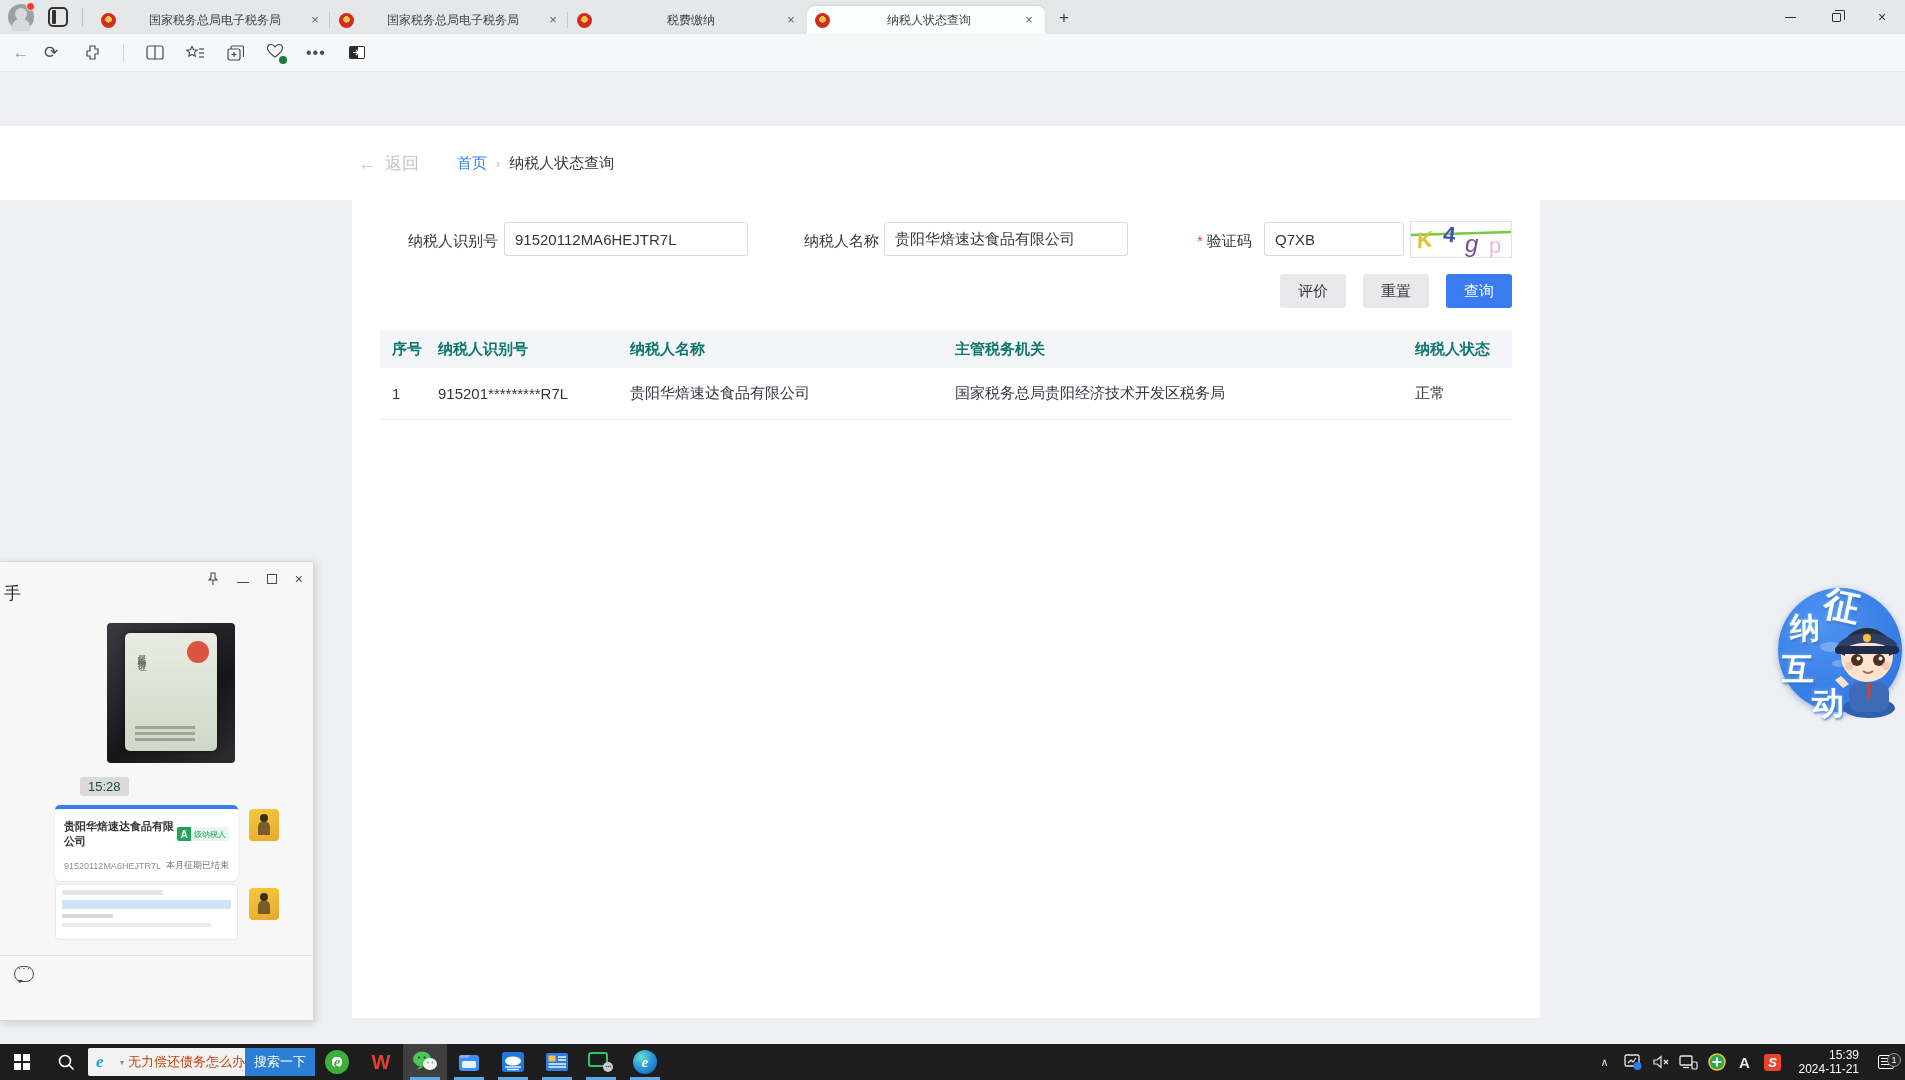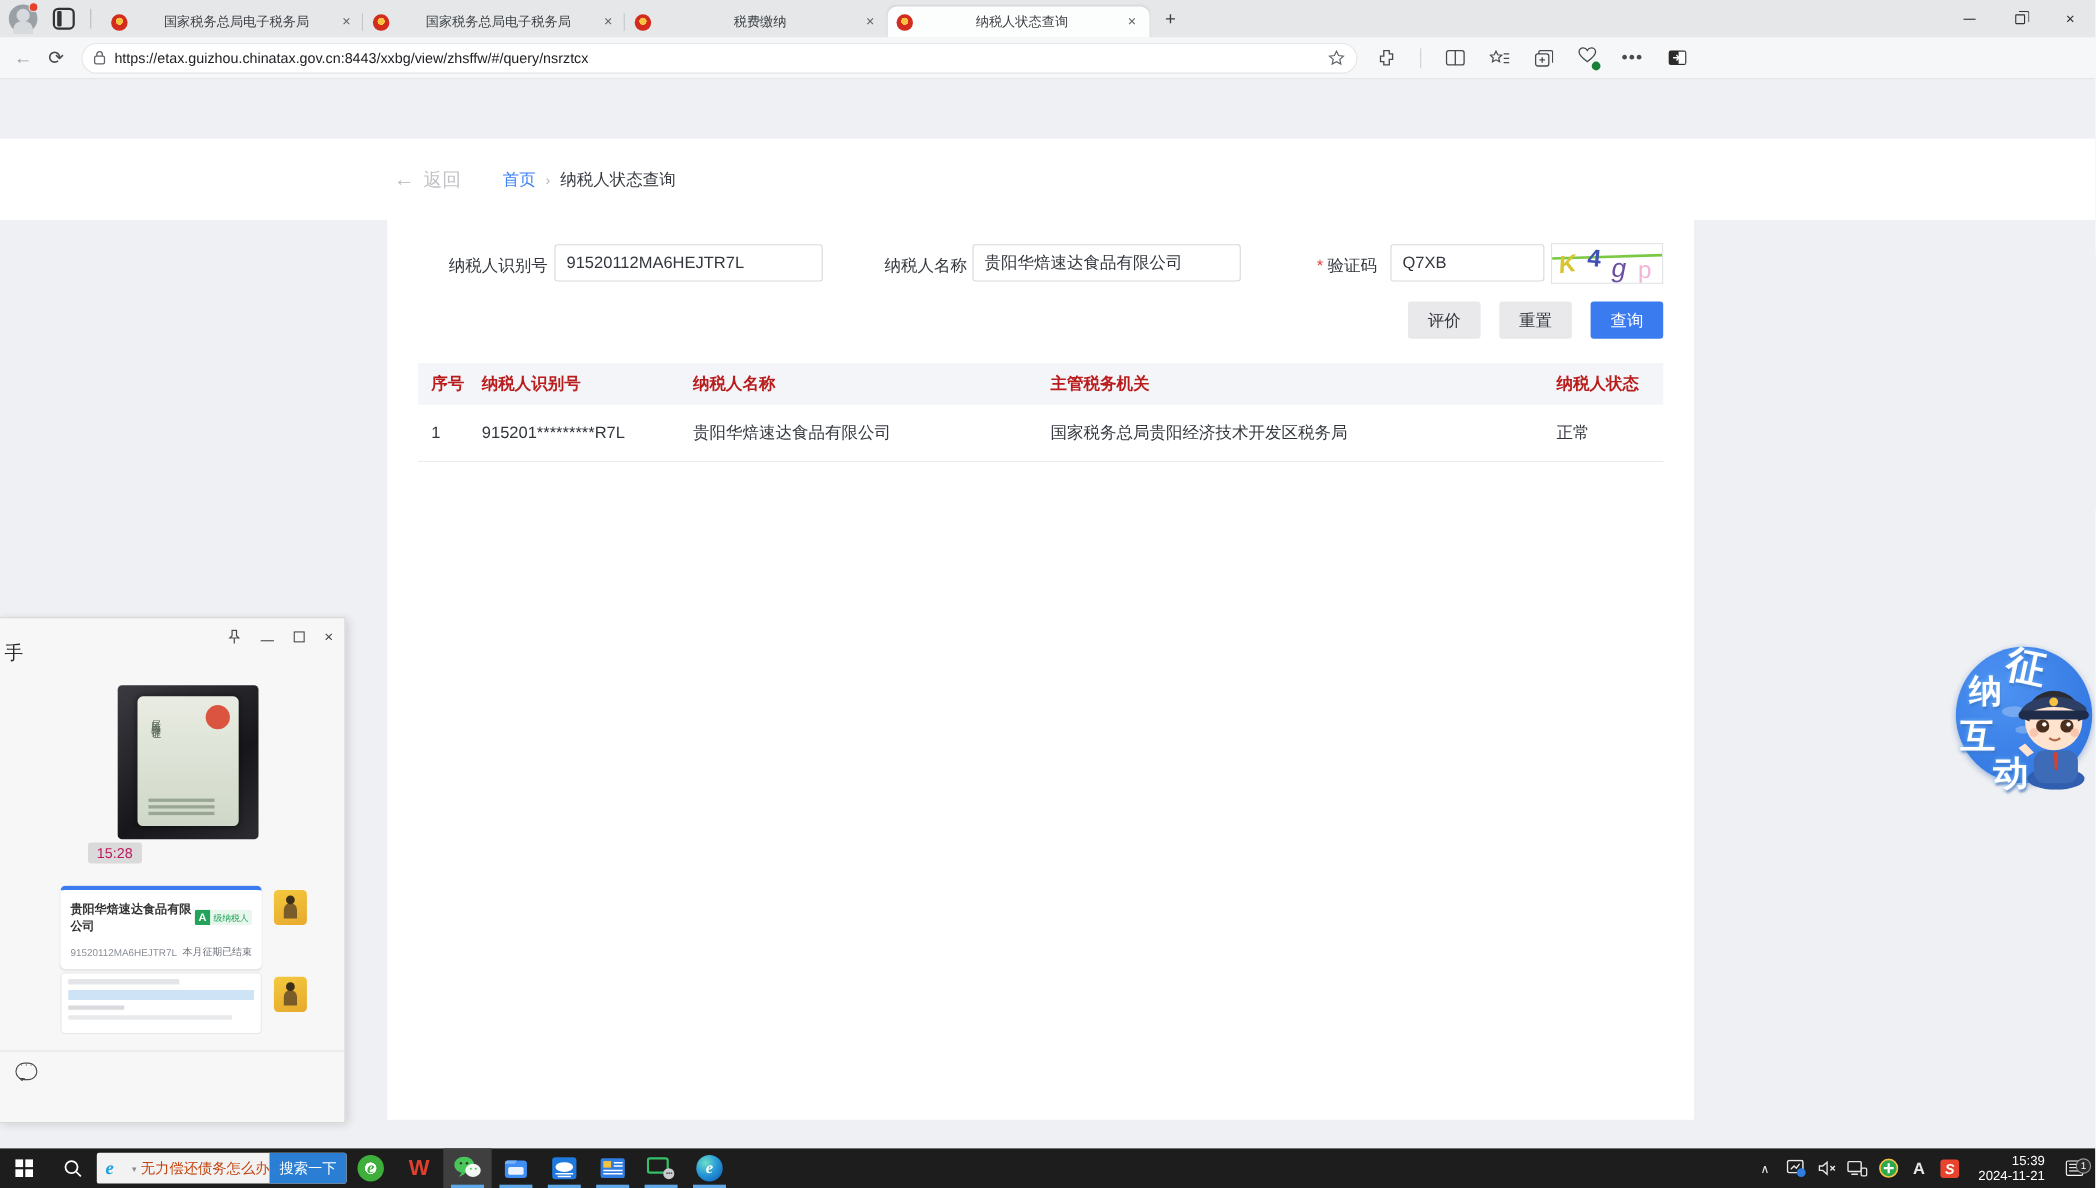--- a/index.html
+++ b/index.html
@@ -69,42 +69,42 @@
   .card { position:absolute; left:352px; top:200px; width:1188px; height:818px; background:#ffffff; }
   .form-label { position:absolute; font-size:15px; color:#33373d; top:32px; }
   .form-input { position:absolute; top:22px; height:34px; border:1px solid #d6d9dd; border-radius:3px; font-size:15px; color:#33373d; padding:0 10px; font-family:"Liberation Sans",sans-serif; background:#fff; }
   .req-star { color:#e54545; margin-right:4px; }
   .captcha-box { position:absolute; left:1058px; top:21px; width:102px; height:37px; border:1px solid #e0e3e6; background:#fff; }
   .btn-row { position:absolute; right:28px; top:74px; display:flex; gap:17px; }
   .btn { height:34px; min-width:66px; padding:0 16px; font-size:15px; border-radius:3px; display:flex; align-items:center; justify-content:center; }
   .btn.gray { background:#e9e9eb; color:#33373d; }
   .btn.blue { background:#3a7cf0; color:#ffffff; }
   .result-table { position:absolute; left:28px; right:28px; top:130px; }
-  .rt-header { display:flex; background:#f3f5f8; height:38px; align-items:center; font-size:15px; font-weight:bold; color:#b91c1c; }
+  .rt-header { display:flex; background:#f3f5f8; height:38px; align-items:center; font-size:15px; font-weight:bold; color:#0f766e; }
   .rt-row { display:flex; height:52px; align-items:center; font-size:15px; color:#33373d; border-bottom:1px solid #ececee; }
   .col-0 { width:58px;  padding-left:12px; flex:none; }
   .col-1 { width:192px; flex:none; }
   .col-2 { width:325px; flex:none; }
   .col-3 { width:460px; flex:none; }
   .col-4 { flex:1; }
 
   
   .chatwin { position:absolute; left:0; top:561px; width:314px; height:460px; background:#f7f7f7; border:1px solid #d8d8d8; border-left:none; box-shadow:2px 2px 8px rgba(0,0,0,.15); }
   .chat-titlebar { position:relative; height:46px; }
   .chat-title { position:absolute; left:4px; top:20px; font-size:17px; color:#2b2b2b; }
   .chat-tb-icons { position:absolute; right:10px; top:10px; display:flex; gap:18px; align-items:center; color:#4a4a4a; }
   .chat-tb-icons .mini-line { width:12px; border-top:1px solid #4a4a4a; height:0; margin-top:6px; }
   .chat-tb-icons .mini-sq { width:10px; height:10px; border:1px solid #4a4a4a; }
   .chat-tb-icons .mini-x { font-size:14px; line-height:1; }
   .photo-msg { position:absolute; left:107px; top:61px; width:128px; height:140px; border-radius:4px; overflow:hidden; background:linear-gradient(145deg,#3a3a40,#17171b 60%,#2c2c31); }
   .idcard { position:absolute; left:18px; top:10px; width:92px; height:118px; background:linear-gradient(180deg,#e9ece2,#cfd8c8); border-radius:5px; box-shadow:0 0 6px rgba(0,0,0,.5); }
   .idcard .seal { position:absolute; right:8px; top:8px; width:22px; height:22px; border-radius:50%; background:#d8442e; opacity:.9; }
   .idcard .vtext { position:absolute; left:10px; top:14px; writing-mode:vertical-rl; font-size:9px; color:#5a6a5a; letter-spacing:2px; }
   .idcard .line { position:absolute; left:10px; bottom:10px; width:60px; height:3px; background:#9aa694; box-shadow:0 -6px 0 #9aa694, 0 -12px 0 #9aa694; }
-  .time-chip { position:absolute; left:80px; top:204px; background:#dadada; color:#be185d; font-size:13px; padding:2px 8px; border-radius:3px; }
+  .time-chip { position:absolute; left:80px; top:215px; background:#dadada; color:#14532d; font-size:13px; padding:2px 8px; border-radius:3px; }
   .chat-card { position:absolute; left:55px; top:243px; width:183px; background:#ffffff; border-radius:5px; border-top:4px solid #3a7cf0; box-shadow:0 1px 2px rgba(0,0,0,.08); padding:10px 9px 9px; }
   .cc-row1 { display:flex; align-items:center; justify-content:space-between; }
   .cc-company { font-size:11px; font-weight:bold; color:#333; }
   .cc-grade { display:flex; align-items:center; background:#e8f6ee; border-radius:2px; overflow:hidden; flex:none; }
   .cc-grade .a { background:#23a35a; color:#fff; font-size:10px; font-weight:bold; width:14px; height:14px; display:flex; align-items:center; justify-content:center; }
   .cc-grade .t { color:#23a35a; font-size:8px; padding:0 3px; }
   .cc-row2 { display:flex; align-items:center; justify-content:space-between; margin-top:10px; }
   .cc-id { font-size:9px; color:#8a8f96; }
   .cc-note { font-size:9px; color:#6b7078; }
   .chat-avatar { position:absolute; width:30px; height:32px; border-radius:4px; background:linear-gradient(160deg,#f3c93e,#e8a92c); overflow:hidden; }
@@ -193,30 +193,20 @@
         </div>
       <div class="win-btn">
           <span class="win-close-glyph">×</span>
         </div>
     </div>
   </div>
 
   <div class="toolbar">
     <div class="nav-icon back">←</div>
     <div class="nav-icon">⟳</div>
-    <div class="url-pill">
-      <svg class="lock-svg" width="11" height="13" viewBox="0 0 11 13">
-          <rect x="1" y="5" width="9" height="7" rx="1.5" fill="none" stroke="#5f6368" stroke-width="1.2"></rect>
-          <path d="M3 5 V3.5 a2.5 2.5 0 0 1 5 0 V5" fill="none" stroke="#5f6368" stroke-width="1.2"></path>
-        </svg>
-      <span class="url-text">https://etax.guizhou.chinatax.gov.cn:8443/xxbg/view/zhsffw/#/query/nsrztcx</span>
-      <svg class="star-svg" width="16" height="16" viewBox="0 0 16 16">
-          <path d="M8 1.5l1.9 4 4.4.5-3.3 3 .9 4.3L8 11.1l-3.9 2.2.9-4.3-3.3-3 4.4-.5z" fill="none" stroke="#5f6368" stroke-width="1.1"></path>
-        </svg>
-    </div>
     <div class="tool-icons">
       <svg width="17" height="17" viewBox="0 0 17 17">
           <path d="M6 2h5v3h3v5h-3v5H6v-3H3V7h3z" fill="none" stroke="#474a4e" stroke-width="1.2"></path>
         </svg>
       <span class="tool-sep"></span>
       <svg width="18" height="15" viewBox="0 0 18 15">
           <rect x="1" y="1" width="16" height="13" rx="2" fill="none" stroke="#474a4e" stroke-width="1.2"></rect>
           <line x1="9" y1="1" x2="9" y2="14" stroke="#474a4e" stroke-width="1.2"></line>
         </svg>
       <svg width="19" height="16" viewBox="0 0 19 16">

